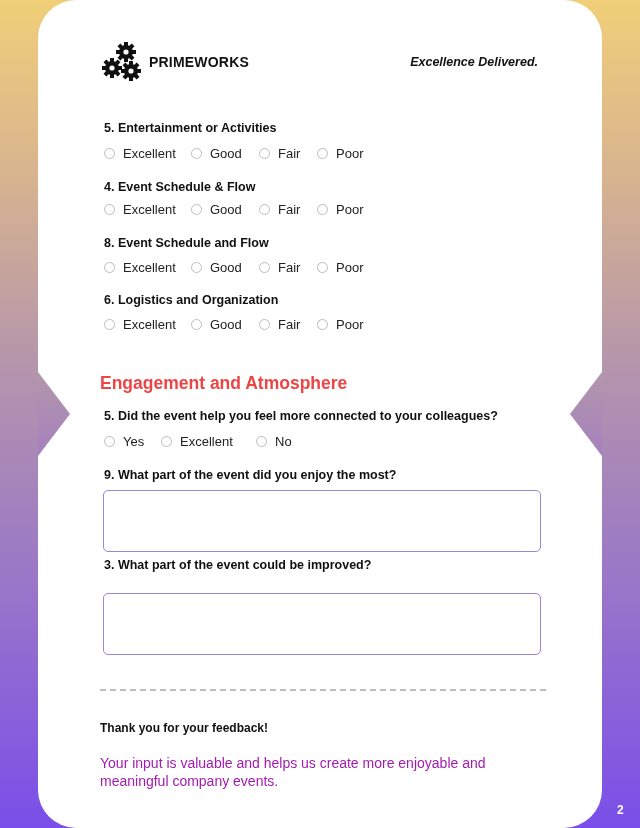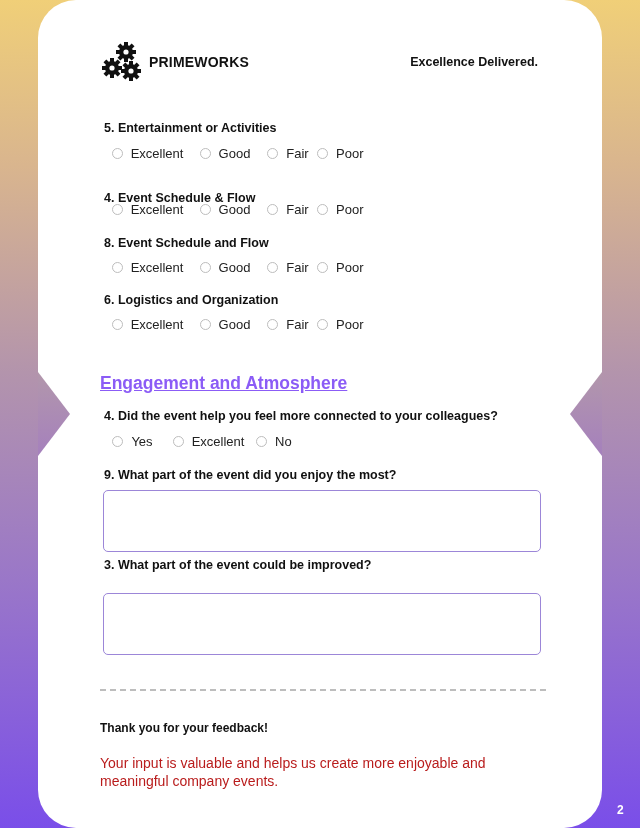--- a/index.html
+++ b/index.html
@@ -19,37 +19,37 @@
     background: linear-gradient(180deg, #b297ab 0%, #a580bd 100%);
   }
   .notch-right {
     left: 570px;
     clip-path: polygon(100% 0, 0 50%, 100% 100%);
     background: linear-gradient(180deg, #b297ab 0%, #a580bd 100%);
   }
   .header { position: absolute; left: 102px; top: 42px; width: 440px; height: 40px; }
   .logo { position: absolute; left: 0; top: 0; width: 42px; height: 40px; }
   .brand { position: absolute; left: 47px; top: 12px; font-weight: bold; font-size: 14px; letter-spacing: 0.2px; }
-  .tagline { position: absolute; right: 4px; top: 13px; font-weight: bold; font-size: 12.5px; margin-left: 24px; }
+  .tagline { position: absolute; right: 4px; top: 13px; font-weight: bold; font-style: italic; font-size: 12.5px; margin-left: 24px; }
 
   .q { position: absolute; left: 104px; font-weight: bold; font-size: 12.5px; }
   .opts { position: absolute; left: 104px; display: flex; align-items: center; font-size: 13px; color: #222; }
-  .opt { display: flex; align-items: center; margin-right: 0; justify-content: center; }
+  .opt { display: flex; align-items: center; margin-right: 0; }
   .radio {
     width: 11px; height: 11px; border: 1px solid #bdbdbd; border-radius: 50%;
     display: inline-block; margin-right: 8px; box-sizing: border-box; background: #fff;
   }
-  .section-title { position: absolute; left: 100px; top: 373px; color: #8b5cf6; font-weight: bold; font-size: 17.5px; text-decoration: underline; }
+  .section-title { position: absolute; left: 100px; top: 373px; color: #ef4444; font-weight: bold; font-size: 17.5px; }
   .textarea {
     position: absolute; left: 103px; width: 438px; height: 62px; box-sizing: border-box;
     border: 1.5px solid #9c86d8; border-radius: 5px; background: #fff;
   }
   .dash { position: absolute; left: 100px; top: 689px; width: 446px; height: 0; border-top: 2px dashed #bdbdbd; }
   .thanks { position: absolute; left: 100px; top: 721px; font-weight: bold; font-size: 12px; }
-  .body-text { position: absolute; left: 100px; top: 754px; width: 420px; font-size: 14px; line-height: 18px; color: #b91c1c; }
+  .body-text { position: absolute; left: 100px; top: 754px; width: 420px; font-size: 14px; line-height: 18px; color: #a21caf; }
   .page-num { position: absolute; left: 617px; top: 803px; color: #fff; font-weight: bold; font-size: 12px; }
 </style>
 </head>
 <body>
 
 <div class="page"></div>
 <div class="notch notch-left"></div>
 <div class="notch notch-right"></div>
 
 <div class="header">
@@ -116,21 +116,21 @@
   <label class="opt" style="width:58px">
       <span class="radio"></span>
       <span>Fair</span>
     </label>
   <label class="opt">
       <span class="radio"></span>
       <span>Poor</span>
     </label>
 </div>
 
-<div class="q" style="top:191px">4. Event Schedule &amp; Flow</div>
+<div class="q" style="top:180px">4. Event Schedule &amp; Flow</div>
 <div class="opts" style="top:202px">
   <label class="opt" style="width:87px">
       <span class="radio"></span>
       <span>Excellent</span>
     </label>
   <label class="opt" style="width:68px">
       <span class="radio"></span>
       <span>Good</span>
     </label>
   <label class="opt" style="width:58px">
@@ -178,21 +178,21 @@
       <span>Fair</span>
     </label>
   <label class="opt">
       <span class="radio"></span>
       <span>Poor</span>
     </label>
 </div>
 
 <div class="section-title">Engagement and Atmosphere</div>
 
-<div class="q" style="top:409px">4. Did the event help you feel more connected to your colleagues?</div>
+<div class="q" style="top:409px">5. Did the event help you feel more connected to your colleagues?</div>
 <div class="opts" style="top:434px">
   <label class="opt" style="width:57px">
       <span class="radio"></span>
       <span>Yes</span>
     </label>
   <label class="opt" style="width:95px">
       <span class="radio"></span>
       <span>Excellent</span>
     </label>
   <label class="opt">

